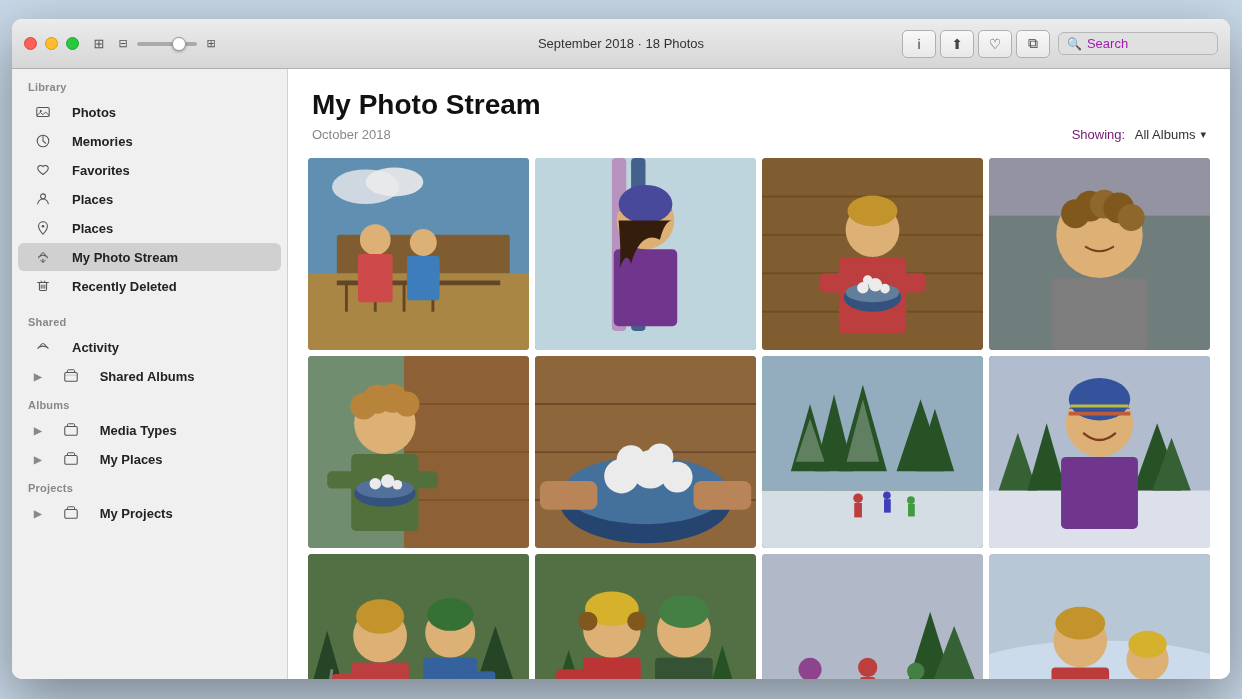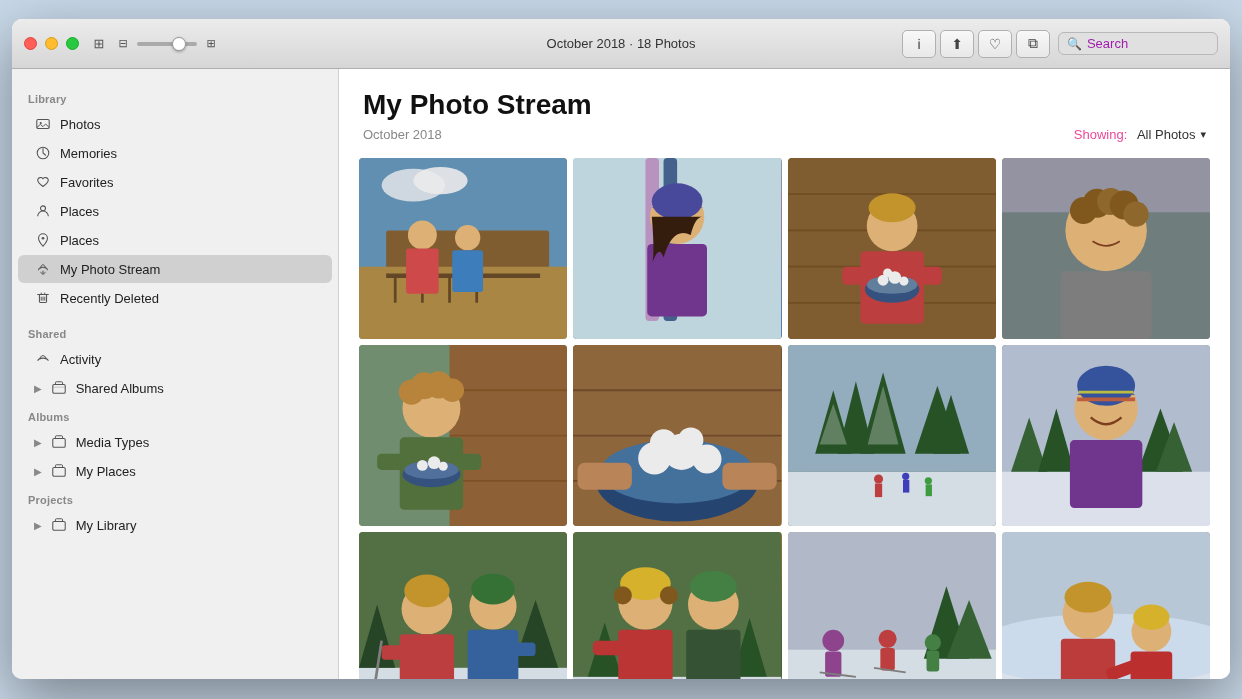--- a/index.html
+++ b/index.html
@@ -127,45 +127,46 @@
     .search-icon { font-size: 12px; color: #666; }
     .search-text { font-size: 13px; color: #a21caf; }
     
     .content-area {
       display: flex;
       flex: 1;
       overflow: hidden;
     }
     
     .sidebar {
-      width: 327px;
+      width: 276px;
       background: #f0f0f0;
       border-right: 1px solid #d0d0d0;
       overflow-y: auto;
       flex-shrink: 0;
-      padding: 16px 0;
+      padding: 4px 0;
     }
     .sidebar-section-label {
       font-size: 11px;
       font-weight: 600;
       color: #888;
       padding: 8px 16px 4px;
       text-transform: none;
       letter-spacing: 0.2px;
     }
     .sidebar-item {
       display: flex;
       align-items: center;
-      gap: 8px;
+      gap: 20px;
       padding: 5px 16px;
       cursor: pointer;
       font-size: 13px;
       color: #222;
       border-radius: 6px;
       margin: 1px 6px;
+      font-weight: bold;
     }
     .sidebar-item.active { background: #d0d0d0; }
     .sidebar-item .item-icon {
       width: 18px;
       height: 18px;
       display: flex;
       align-items: center;
       justify-content: center;
       font-size: 14px;
       flex-shrink: 0;
@@ -204,21 +205,21 @@
       color: #888;
     }
     .showing-control {
       font-size: 13px;
       color: #333;
       display: flex;
       align-items: center;
       gap: 3px;
       cursor: pointer;
     }
-    .showing-label { color: #ec4899; }
+    .showing-label { color: #701a75; }
     .showing-value { font-weight: 500; }
     
     .photo-grid {
       padding: 4px 20px 20px;
       display: grid;
       grid-template-columns: repeat(4, 1fr);
       gap: 6px;
       flex: 1;
     }
     .photo-cell {
@@ -272,21 +273,21 @@
     <div class="titlebar-controls">
       <div class="tb-icon">⊞</div>
     </div>
     <div class="slider-container">
       <div class="tb-icon" style="font-size:11px;">⊟</div>
       <div class="slider-track">
         <div class="slider-thumb"></div>
       </div>
       <div class="tb-icon" style="font-size:11px;">⊞</div>
     </div>
-    <div class="titlebar-title">October 2018 · 18 Photos</div>
+    <div class="titlebar-title">September 2018 · 18 Photos</div>
     <div class="titlebar-right">
       <div class="tb-btn">
         <span>ℹ</span>
       </div>
       <div class="tb-btn">
         <span>⬆</span>
       </div>
       <div class="tb-btn">
         <span>♡</span>
       </div>
@@ -433,33 +434,33 @@
       <div class="sidebar-section-label" style="margin-top:0;">Projects</div>
 
       <div class="sidebar-item">
         <span class="sidebar-chevron">▶</span>
         <span class="item-icon">
           <svg viewBox="0 0 18 18" width="16" height="16">
               <rect x="2" y="5" width="14" height="10" rx="1.5" fill="none" stroke="#555" stroke-width="1.2"></rect>
               <path d="M5 5 L5 3 Q5 2 6 2 L12 2 Q13 2 13 3 L13 5" fill="none" stroke="#555" stroke-width="1.1"></path>
             </svg>
         </span>
-        <span class="item-label">My Library</span>
+        <span class="item-label">My Projects</span>
       </div>
     </div>
 
     <div class="main-panel">
       <div class="main-header">
         <div class="main-title">My Photo Stream</div>
         <div class="main-subtitle-row">
           <div class="main-subtitle">October 2018</div>
           <div class="showing-control">
             <span class="showing-label">Showing:</span>
             <span>&nbsp;</span>
-            <span class="showing-value">All Photos</span>
+            <span class="showing-value">All Albums</span>
             <span style="font-size:11px; margin-left:2px;">▾</span>
           </div>
         </div>
       </div>
 
       <div class="photo-grid">
 
         <div class="photo-cell photo-1">
           <svg viewBox="0 0 230 200" xmlns="http://www.w3.org/2000/svg">
 

